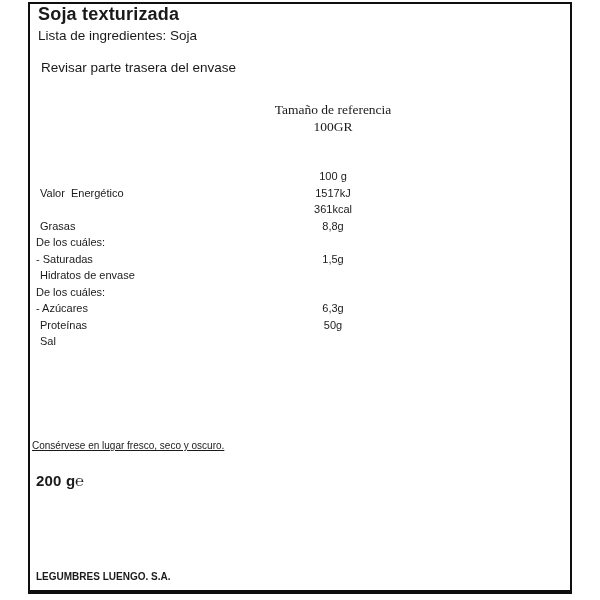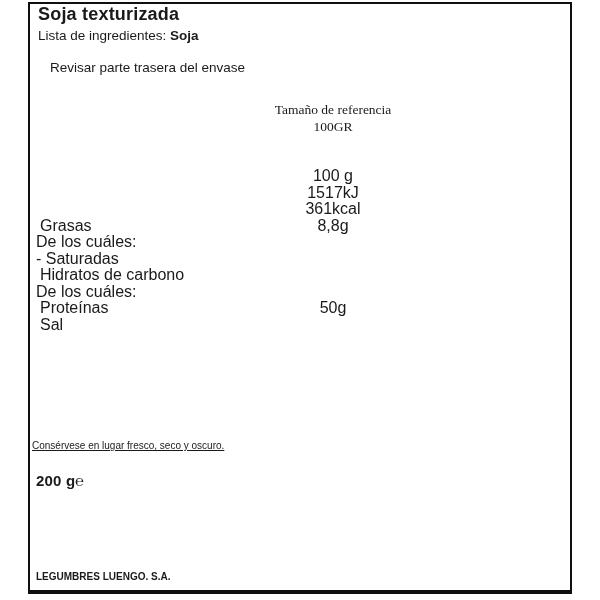--- a/index.html
+++ b/index.html
@@ -9,24 +9,24 @@
     -webkit-font-smoothing:antialiased;overflow:hidden;
   }
   .label-box{
     position:absolute;left:28px;top:2px;width:544px;height:592px;
     box-sizing:border-box;border:2px solid #0f0f0f;border-bottom-width:4px;
     background:#ffffff;
   }
   .abs{position:absolute;white-space:pre;}
   .product-title{left:38px;top:4px;font-size:18px;font-weight:bold;letter-spacing:.2px;text-align:center;}
   .ingredients-line{left:38px;top:28px;font-size:13.5px;}
-  .ingredients-line b{font-weight:bold;}
-  .back-note{left:50px;top:60px;font-size:13.5px;}
+  .ingredients-line b{font-weight:normal;}
+  .back-note{left:41px;top:60px;font-size:13.5px;}
   .ref-header{left:233px;top:101px;width:200px;text-align:center;font-size:13.5px;line-height:17px;white-space:pre-line;font-family:Liberation Serif, serif;}
-  .nutri-table{position:absolute;left:0;top:168px;width:600px;font-size:16px;line-height:16.5px;}
+  .nutri-table{position:absolute;left:0;top:168px;width:600px;font-size:11px;line-height:16.5px;}
   .nrow{position:relative;height:16.5px;}
   .nlabel{position:absolute;left:40px;white-space:pre;}
   .nlabel.indent{left:36px;}
   .nvalue{position:absolute;left:233px;width:200px;text-align:center;}
   .storage-note{left:32px;top:440px;font-size:10px;text-decoration:underline;}
   .net-weight{left:36px;top:472px;font-size:15px;font-weight:bold;letter-spacing:.2px;}
   .manufacturer{left:36px;top:527px;font-size:13.5px;line-height:20px;}
   .manufacturer .mname{font-weight:bold;font-size:10px;white-space:pre;}
   .manufacturer div{white-space:pre;}
 </style>
@@ -43,43 +43,49 @@
 
 <div class="abs ref-header">Tamaño de referencia
 100GR</div>
 
 <div class="nutri-table">
     <div class="nrow">
       <span class="nlabel"></span>
       <span class="nvalue">100 g</span>
     </div>
     <div class="nrow">
+      <span class="nlabel">Valor  Energético</span>
       <span class="nvalue">1517kJ</span>
     </div>
     <div class="nrow">
       <span class="nlabel"></span>
       <span class="nvalue">361kcal</span>
     </div>
     <div class="nrow">
       <span class="nlabel">Grasas</span>
       <span class="nvalue">8,8g</span>
     </div>
     <div class="nrow">
       <span class="nlabel indent">De los cuáles:</span>
       <span class="nvalue"></span>
     </div>
     <div class="nrow">
       <span class="nlabel indent">- Saturadas</span>
+      <span class="nvalue">1,5g</span>
     </div>
     <div class="nrow">
-      <span class="nlabel">Hidratos de carbono</span>
+      <span class="nlabel">Hidratos de envase</span>
     </div>
     <div class="nrow">
       <span class="nlabel indent">De los cuáles:</span>
       <span class="nvalue"></span>
+    </div>
+    <div class="nrow">
+      <span class="nlabel indent">- Azúcares</span>
+      <span class="nvalue">6,3g</span>
     </div>
     <div class="nrow">
       <span class="nlabel">Proteínas</span>
       <span class="nvalue">50g</span>
     </div>
     <div class="nrow">
       <span class="nlabel">Sal</span>
     </div>
   </div>
 

